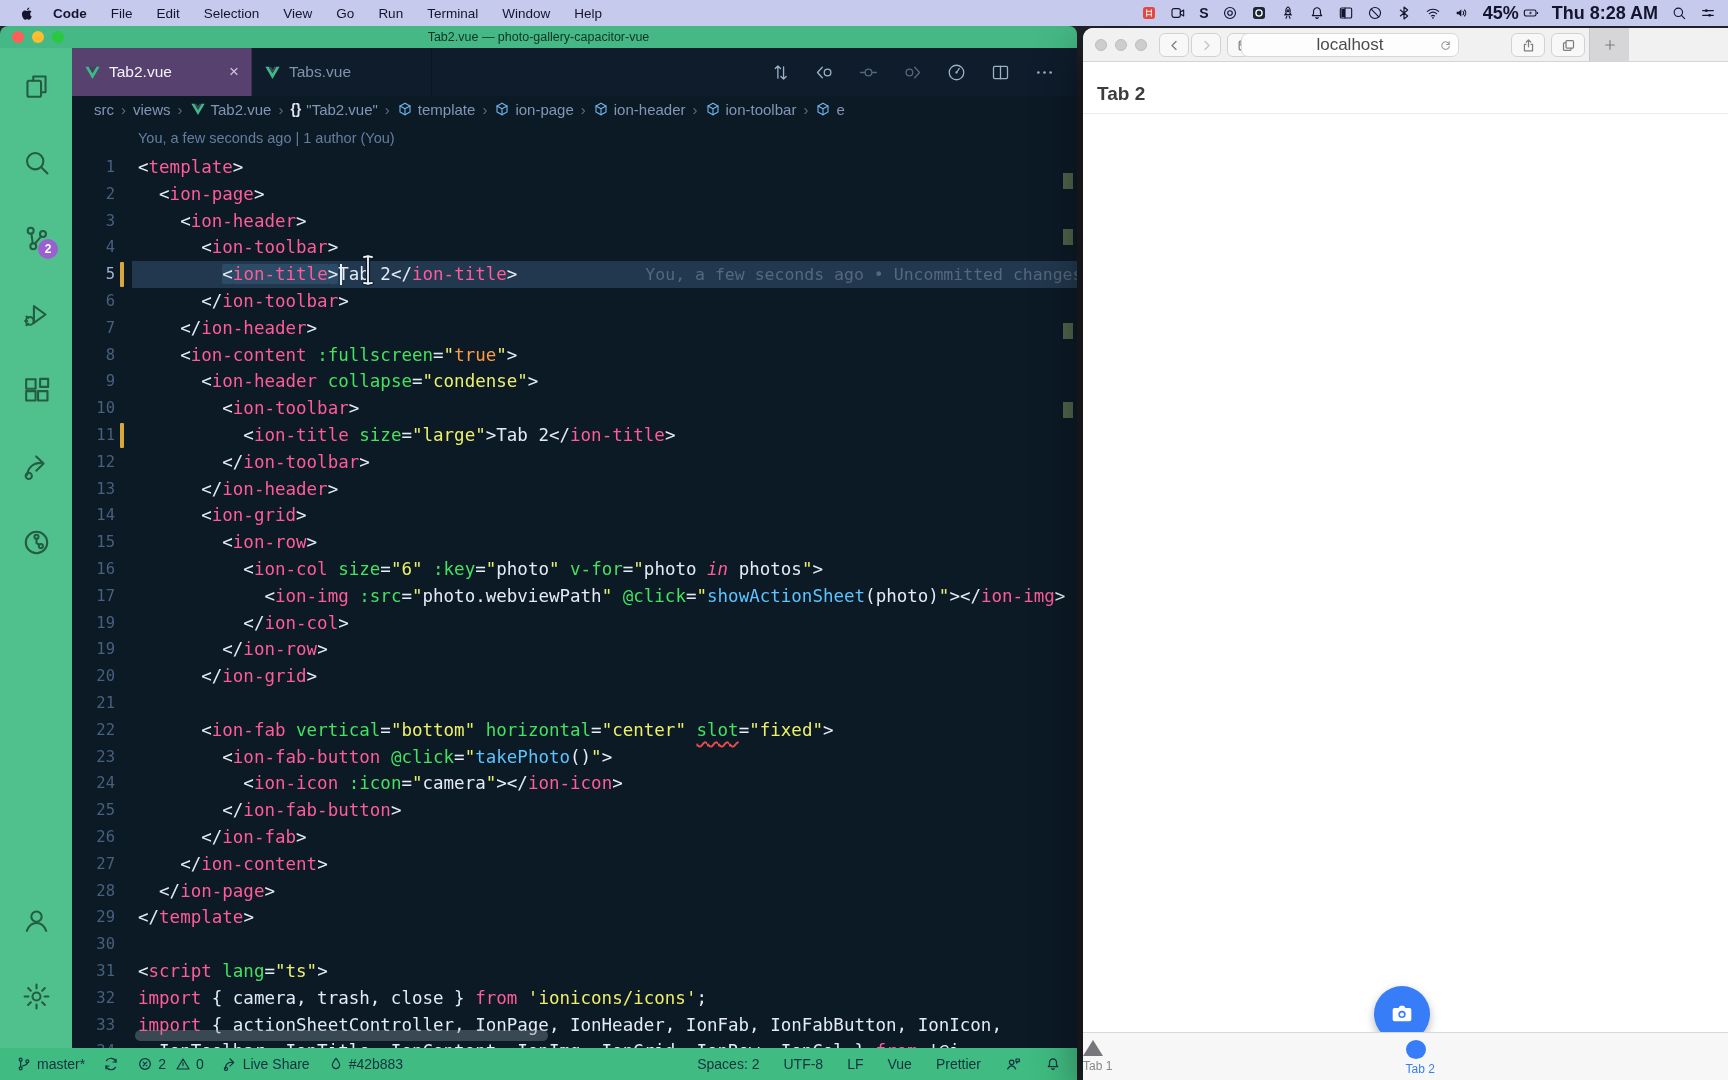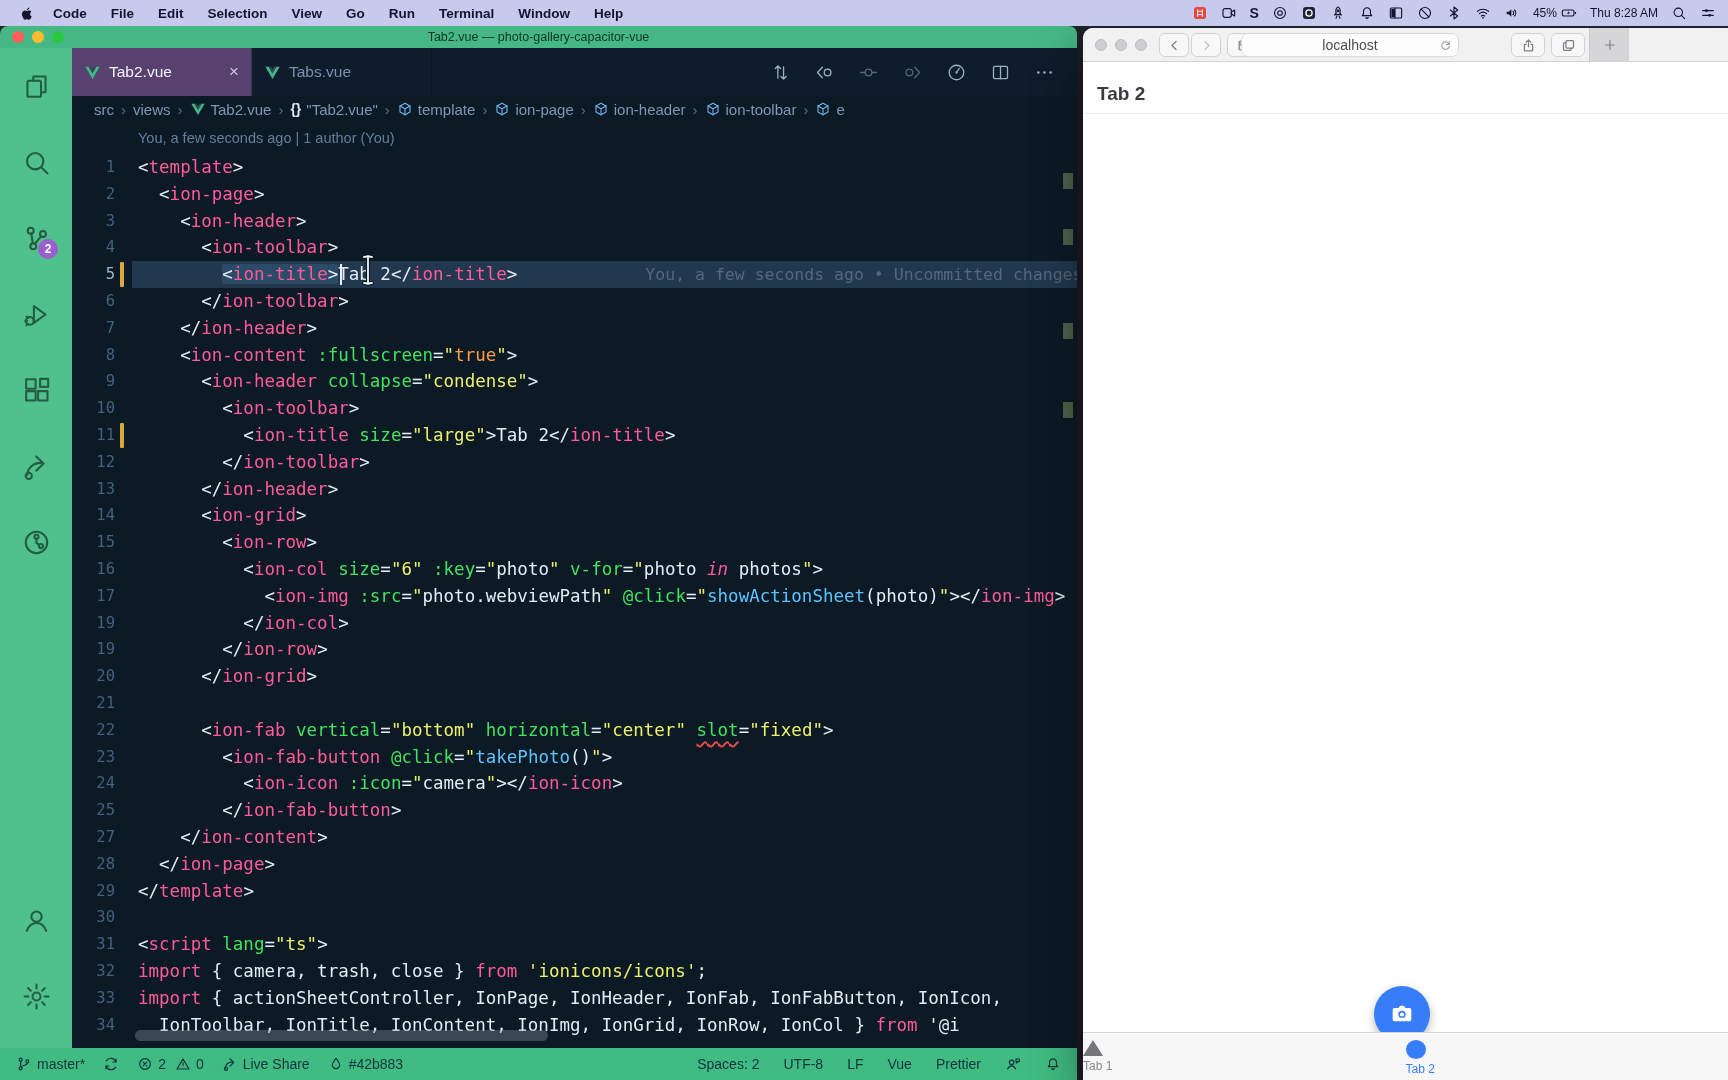--- a/index.html
+++ b/index.html
@@ -10,26 +10,26 @@
   }
   *{margin:0;padding:0;box-sizing:border-box}
   body{font-family:"Liberation Sans",sans-serif;background:#17191d}
   #screen{position:relative;width:1728px;height:1080px;overflow:hidden;background:#23262b}
   .ic{width:16px;height:16px;fill:none;stroke:currentColor;stroke-width:1.7;stroke-linecap:round;stroke-linejoin:round;flex:none}
 
   
   #menubar{position:absolute;left:0;top:0;width:1728px;height:26px;background:var(--menu-bg);
     display:flex;align-items:center;color:#14142e;font-size:13.5px;z-index:50;padding:0 12px}
   #menubar .apple{width:15px;height:15px;margin:0 18px 0 8px}
-  .mb-item{margin-right:24px;font-weight:700}
+  .mb-item{margin-right:24px;font-weight:400}
   .mb-item.b{font-weight:700}
   .mb-right{margin-left:auto;display:flex;align-items:center;gap:13px}
   .mb-right .ic{width:16px;height:16px}
   .mb-letter{font-weight:700;font-size:14px}
-  .mb-text{font-size:12px;font-weight:400;white-space:nowrap}
+  .mb-text{font-size:18px;font-weight:700;white-space:nowrap}
 
   
   #vscode{position:absolute;left:0;top:26px;width:1077px;height:1054px;background:var(--editor-bg);
     border-radius:8px 8px 0 0;box-shadow:0 16px 48px rgba(0,0,0,.5);overflow:hidden}
   .vs-titlebar{position:absolute;left:0;top:0;right:0;height:22px;background:var(--title-green);
     display:flex;align-items:center;justify-content:center}
   .vs-title{font-size:12.5px;color:#0e3524;font-weight:500}
   .tl{position:absolute;width:12px;height:12px;border-radius:50%;top:5px}
   .tl.r{left:12px;background:#ff5f57}.tl.y{left:32px;background:#febc2e}.tl.g{left:52px;background:#28c840}
 
@@ -88,21 +88,21 @@
   
   #safari{position:absolute;left:1083px;top:28px;width:645px;height:1052px;background:#fff;
     border-radius:10px 0 0 0;box-shadow:0 18px 50px rgba(0,0,0,.45);overflow:hidden}
   .sf-toolbar{position:absolute;left:0;top:0;right:0;height:34px;background:#f1f1f2;border-bottom:1px solid #d4d4d6;display:flex;align-items:center}
   .sf-tl{position:absolute;width:12px;height:12px;border-radius:50%;top:11px;background:#cdcdcf;border:1px solid #bdbdbf}
   .sf-btn{position:absolute;top:5px;height:24px;border:1px solid #d2d2d4;border-radius:6px;background:#f8f8f9;
     display:flex;align-items:center;justify-content:center;color:#7e7e82}
   .sf-btn .ic{width:15px;height:15px;stroke-width:2}
   .sf-btn.disabled{color:#c3c3c6}
   .sf-url{position:absolute;left:158px;top:5px;width:218px;height:24px;background:#fdfdfd;border:1px solid #d8d8da;
-    border-radius:7px;display:flex;align-items:center;justify-content:center;font-size:14px;color:#4c4c50}
+    border-radius:7px;display:flex;align-items:center;justify-content:center;font-size:17px;color:#4c4c50}
   .sf-url .ic{position:absolute;right:6px;width:13px;height:13px;color:#9a9a9e;stroke-width:2}
   .sf-plus{position:absolute;left:506px;top:0;width:40px;height:34px;background:#d6d6d8;border-left:1px solid #c6c6c8;
     display:flex;align-items:center;justify-content:center;color:#7c7c80}
   .sf-page{position:absolute;left:0;top:34px;right:0;bottom:0;background:#fff}
   .sf-header{height:52px;border-bottom:1px solid #ededf0;display:flex;align-items:flex-end;padding:0 0 8px 14px}
   .sf-ptitle{font-size:19px;font-weight:600;color:#3b3b40}
   .sf-fab{position:absolute;left:291px;top:924px;width:56px;height:56px;border-radius:50%;background:var(--ionic-blue);
     box-shadow:0 4px 10px rgba(0,0,0,.28);display:flex;align-items:center;justify-content:center;color:#fff}
   .sf-fab .ic{width:26px;height:26px}
   .sf-tabbar{position:absolute;left:0;bottom:0;right:0;height:48px;background:#f7f7f8;border-top:1px solid #d8d8da;display:flex}
@@ -610,20 +610,21 @@
             <div class="row"><span class="ln">16</span><span class="seg-w">          &lt;</span><span class="seg-p">ion-col</span><span class="seg-g"> size</span><span class="seg-w">=</span><span class="seg-y">"6"</span><span class="seg-g"> :key</span><span class="seg-w">=</span><span class="seg-y">"</span><span class="seg-w">photo</span><span class="seg-y">"</span><span class="seg-g"> v-for</span><span class="seg-w">=</span><span class="seg-y">"</span><span class="seg-w">photo </span><span class="seg-pi">in</span><span class="seg-w"> photos</span><span class="seg-y">"</span><span class="seg-w">&gt;</span></div>
             <div class="row"><span class="ln">17</span><span class="seg-w">            &lt;</span><span class="seg-p">ion-img</span><span class="seg-g"> :src</span><span class="seg-w">=</span><span class="seg-y">"</span><span class="seg-w">photo.webviewPath</span><span class="seg-y">"</span><span class="seg-g"> @click</span><span class="seg-w">=</span><span class="seg-y">"</span><span class="seg-c">showActionSheet</span><span class="seg-w">(photo)</span><span class="seg-y">"</span><span class="seg-w">&gt;&lt;/</span><span class="seg-p">ion-img</span><span class="seg-w">&gt;</span></div>
             <div class="row"><span class="ln">19</span><span class="seg-w">          &lt;/</span><span class="seg-p">ion-col</span><span class="seg-w">&gt;</span></div>
             <div class="row"><span class="ln">19</span><span class="seg-w">        &lt;/</span><span class="seg-p">ion-row</span><span class="seg-w">&gt;</span></div>
             <div class="row"><span class="ln">20</span><span class="seg-w">      &lt;/</span><span class="seg-p">ion-grid</span><span class="seg-w">&gt;</span></div>
             <div class="row"><span class="ln">21</span></div>
             <div class="row"><span class="ln">22</span><span class="seg-w">      &lt;</span><span class="seg-p">ion-fab</span><span class="seg-g"> vertical</span><span class="seg-w">=</span><span class="seg-y">"bottom"</span><span class="seg-g"> horizontal</span><span class="seg-w">=</span><span class="seg-y">"center"</span><span class="seg-w"> </span><span class="seg-gs">slot</span><span class="seg-w">=</span><span class="seg-y">"fixed"</span><span class="seg-w">&gt;</span></div>
             <div class="row"><span class="ln">23</span><span class="seg-w">        &lt;</span><span class="seg-p">ion-fab-button</span><span class="seg-g"> @click</span><span class="seg-w">=</span><span class="seg-y">"</span><span class="seg-c">takePhoto</span><span class="seg-w">()</span><span class="seg-y">"</span><span class="seg-w">&gt;</span></div>
             <div class="row"><span class="ln">24</span><span class="seg-w">          &lt;</span><span class="seg-p">ion-icon</span><span class="seg-g"> :icon</span><span class="seg-w">=</span><span class="seg-y">"</span><span class="seg-w">camera</span><span class="seg-y">"</span><span class="seg-w">&gt;&lt;/</span><span class="seg-p">ion-icon</span><span class="seg-w">&gt;</span></div>
             <div class="row"><span class="ln">25</span><span class="seg-w">        &lt;/</span><span class="seg-p">ion-fab-button</span><span class="seg-w">&gt;</span></div>
+            <div class="row"><span class="ln">26</span><span class="seg-w">      &lt;/</span><span class="seg-p">ion-fab</span><span class="seg-w">&gt;</span></div>
             <div class="row"><span class="ln">27</span><span class="seg-w">    &lt;/</span><span class="seg-p">ion-content</span><span class="seg-w">&gt;</span></div>
             <div class="row"><span class="ln">28</span><span class="seg-w">  &lt;/</span><span class="seg-p">ion-page</span><span class="seg-w">&gt;</span></div>
             <div class="row"><span class="ln">29</span><span class="seg-w">&lt;/</span><span class="seg-p">template</span><span class="seg-w">&gt;</span></div>
             <div class="row"><span class="ln">30</span></div>
             <div class="row"><span class="ln">31</span><span class="seg-w">&lt;</span><span class="seg-p">script</span><span class="seg-g"> lang</span><span class="seg-w">=</span><span class="seg-y">"ts"</span><span class="seg-w">&gt;</span></div>
             <div class="row"><span class="ln">32</span><span class="seg-p">import</span><span class="seg-w"> { camera, trash, close } </span><span class="seg-p">from</span><span class="seg-w"> </span><span class="seg-y">'ionicons/icons'</span><span class="seg-w">;</span></div>
             <div class="row"><span class="ln">33</span><span class="seg-p">import</span><span class="seg-w"> { actionSheetController, IonPage, IonHeader, IonFab, IonFabButton, IonIcon,</span></div>
             <div class="row"><span class="ln">34</span><span class="seg-w">  IonToolbar, IonTitle, IonContent, IonImg, IonGrid, IonRow, IonCol } </span><span class="seg-p">from</span><span class="seg-w"> '@i</span></div>
           </div>
         <div class="caret"></div>

